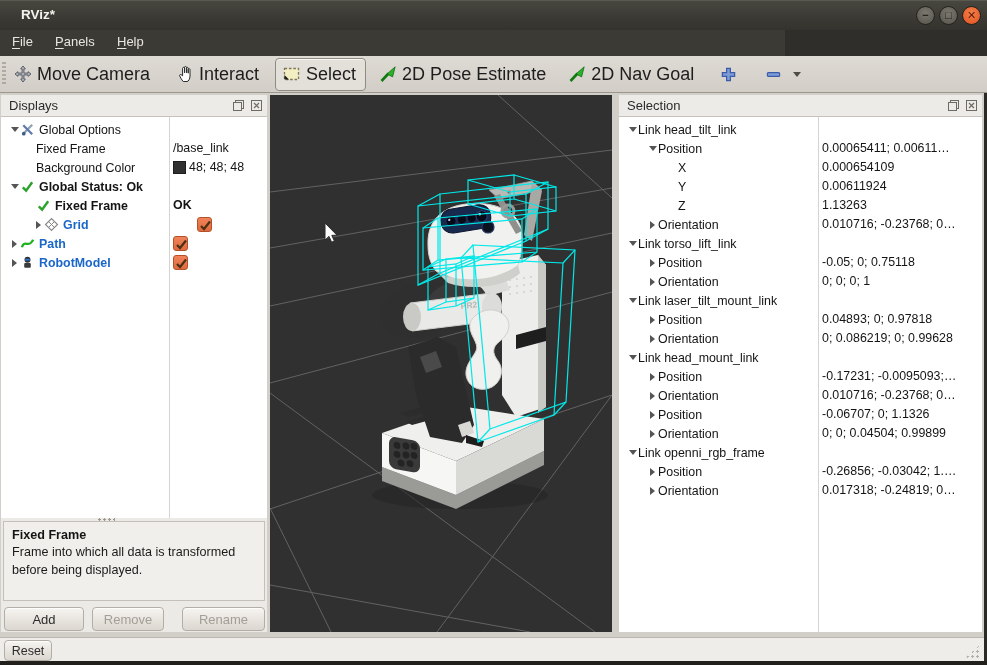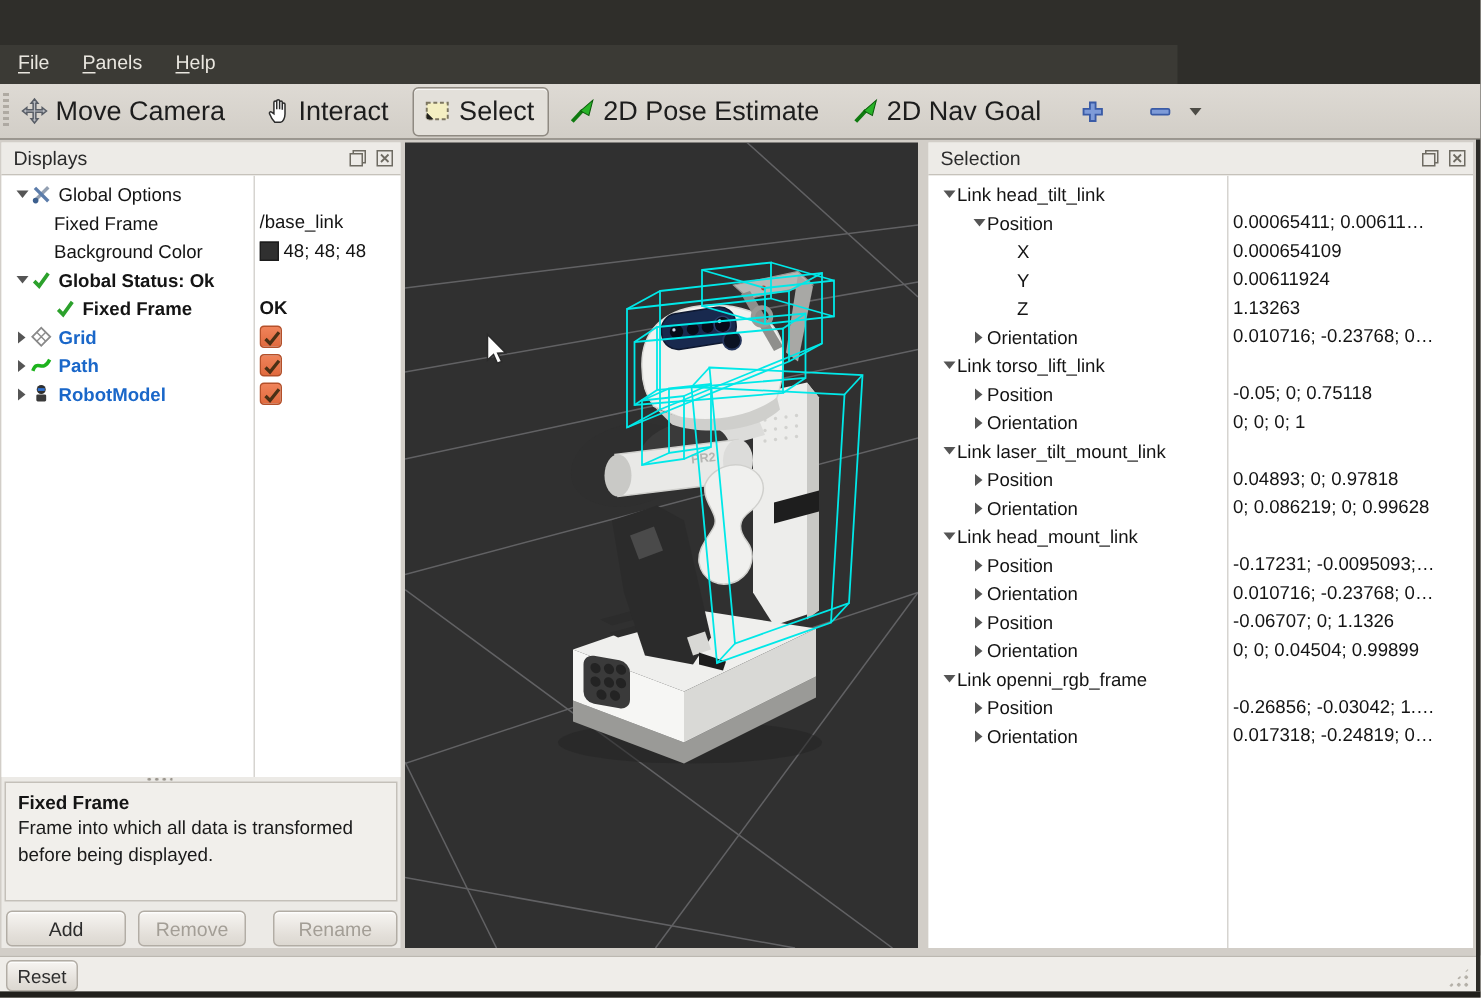--- a/index.html
+++ b/index.html
@@ -85,20 +85,26 @@
     background-image:radial-gradient(circle,#b3afa7 1.1px,transparent 1.3px); background-size:5px 5px;
     clip-path:polygon(100% 0,100% 100%,0 100%); }
   .bottom-edge { position:absolute; left:0; top:661px; width:987px; height:4px; background:#21201c; }
   .right-edge { position:absolute; left:984px; top:93px; width:3px; height:568px; background:#2b2a26; }
 </style>
 </head>
 <body>
 
 <div class="window">
 
+  <div class="titlebar">
+    <span class="title">RViz*</span>
+    <span class="winbtn" style="left:916px">−</span>
+    <span class="winbtn" style="left:939px">□</span>
+    <span class="winbtn close" style="left:962px">✕</span>
+  </div>
 
   <div class="menubar">
     <span class="menu-item" style="left:12px"><u>F</u>ile</span>
     <span class="menu-item" style="left:55px"><u>P</u>anels</span>
     <span class="menu-item" style="left:117px"><u>H</u>elp</span>
   </div>
 
   <div class="toolbar">
     <div class="tb-handle"></div>
     <div class="tool" style="margin-left:8px">
@@ -230,21 +236,21 @@
               <span class="ticon">
                 <svg width="15" height="15" viewBox="0 0 16 16">
                   <polyline points="3,9 6.5,12.5 13,3.5" stroke="#2ca12c" stroke-width="2.6" fill="none"></polyline>
                 </svg>
               </span>
               <span class="tlabel bold">Fixed Frame</span>
               <span class="tvalue bold" style="left: 172px; max-width: 92px;">
                 <span>OK</span>
               </span>
             </div>
-            <div class="trow" style="padding-left: 8px;">
+            <div class="trow" style="padding-left: 8px; margin-left: 24px;">
               <span class="exp">
                 <span class="exp-right"></span>
               </span>
               <span class="ticon">
                 <svg width="15" height="15" viewBox="0 0 16 16">
                   <g transform="rotate(45 8 8)">
                     <rect x="3.5" y="3.5" width="9" height="9" fill="none" stroke="#8a8a8a" stroke-width="1.3"></rect>
                     <path d="M8 3.5 V12.5 M3.5 8 H12.5" stroke="#8a8a8a" stroke-width="1"></path>
                   </g>
                 </svg>

